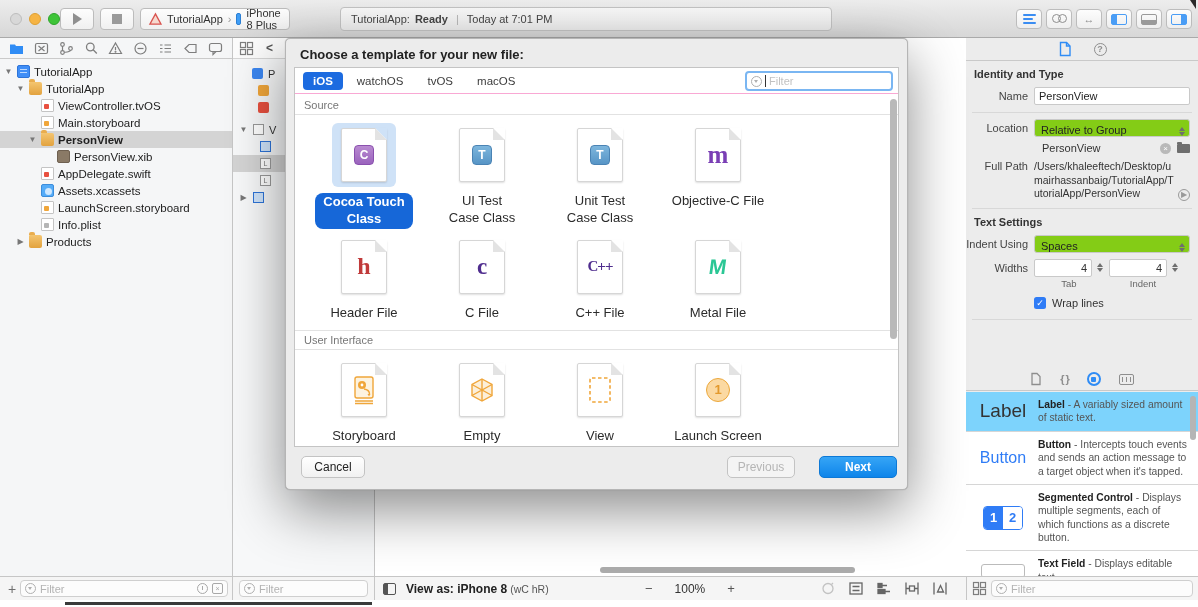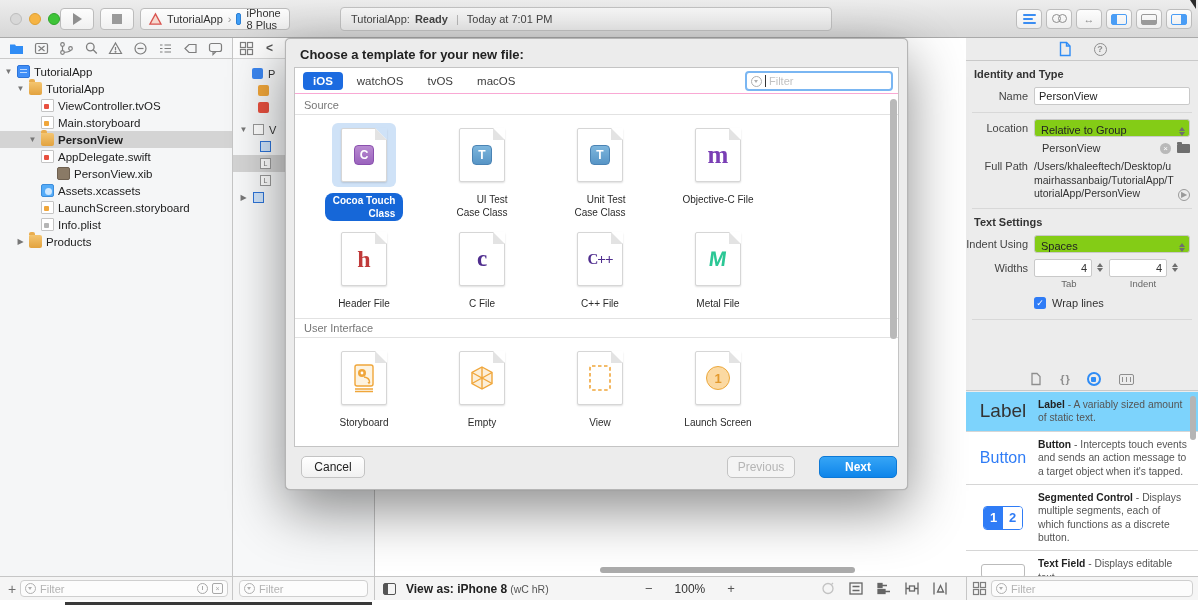--- a/index.html
+++ b/index.html
@@ -167,21 +167,21 @@
   .dsechead.bt{border-top:1px solid #e2e2e2;}
   .tgrid{display:flex;padding:8px 0 2px 10px;}
   .titem{width:118px;display:flex;flex-direction:column;align-items:center;}
   .ibox{width:64px;height:64px;border-radius:6px;display:flex;align-items:center;justify-content:center;}
   .ibox.sel{background:#cfe2f7;}
   .page{width:46px;height:54px;background:#fff;border:1px solid #d6d6d6;border-radius:2px;box-shadow:0 1px 2px rgba(0,0,0,.13);display:flex;align-items:center;justify-content:center;position:relative;}
   .fold{position:absolute;top:-1px;right:-1px;}
   .fold .bgtri{fill:#fff;}
   .ibox.sel .fold .bgtri{fill:#cfe2f7;}
   .fold .foldtri{fill:#e3e3e3;}
-  .tlabel{margin-top:6px;font-size:10px;color:#2b2b2b;text-align:right;line-height:1.3;}
+  .tlabel{margin-top:6px;font-size:13px;color:#2b2b2b;text-align:center;line-height:1.3;}
   .tlabel span{display:block;}
   .tlabel span:empty{display:none;}
   .tlabel.selpill{background:#1667d8;color:#fff;border-radius:8px;padding:1px 8px;font-weight:700;}
   .badge{width:20px;height:20px;border-radius:4px;display:flex;align-items:center;justify-content:center;color:#fff;font-size:12px;font-weight:700;}
   .badge.c{background:linear-gradient(#b98ad1,#9a63bd);border:1px solid #8a50ae;}
   .badge.t{background:linear-gradient(#7db6dd,#5795c6);border:1px solid #4a83b4;}
   .serif{font-family:"Liberation Serif","DejaVu Serif",serif;font-weight:700;}
   .g-h{color:#c03a3a;font-size:24px;}
   .g-c{color:#4f2d8e;font-size:23px;}
   .g-cpp{color:#4f2d8e;font-size:15px;letter-spacing:-1px;}
@@ -316,27 +316,27 @@
         </div>
       <div class="trow indent2">
           <span class="fi doc" style="--dot:#f0a63a"></span>
           <span class="flabel">Main.storyboard</span>
         </div>
       <div class="trow indent2i sel">
           <span class="disc">▼</span>
           <span class="fi folder"></span>
           <span class="flabel">PersonView</span>
         </div>
+      <div class="trow indent3">
+          <span class="fi xib"></span>
+          <span class="flabel">PersonView.xib</span>
+        </div>
       <div class="trow indent2">
           <span class="fi doc" style="--dot:#e8503f"></span>
           <span class="flabel">AppDelegate.swift</span>
-        </div>
-      <div class="trow indent3">
-          <span class="fi xib"></span>
-          <span class="flabel">PersonView.xib</span>
         </div>
       <div class="trow indent2">
           <span class="fi assets"></span>
           <span class="flabel">Assets.xcassets</span>
         </div>
       <div class="trow indent2">
           <span class="fi doc" style="--dot:#f0a63a"></span>
           <span class="flabel">LaunchScreen.storyboard</span>
         </div>
       <div class="trow indent2">

